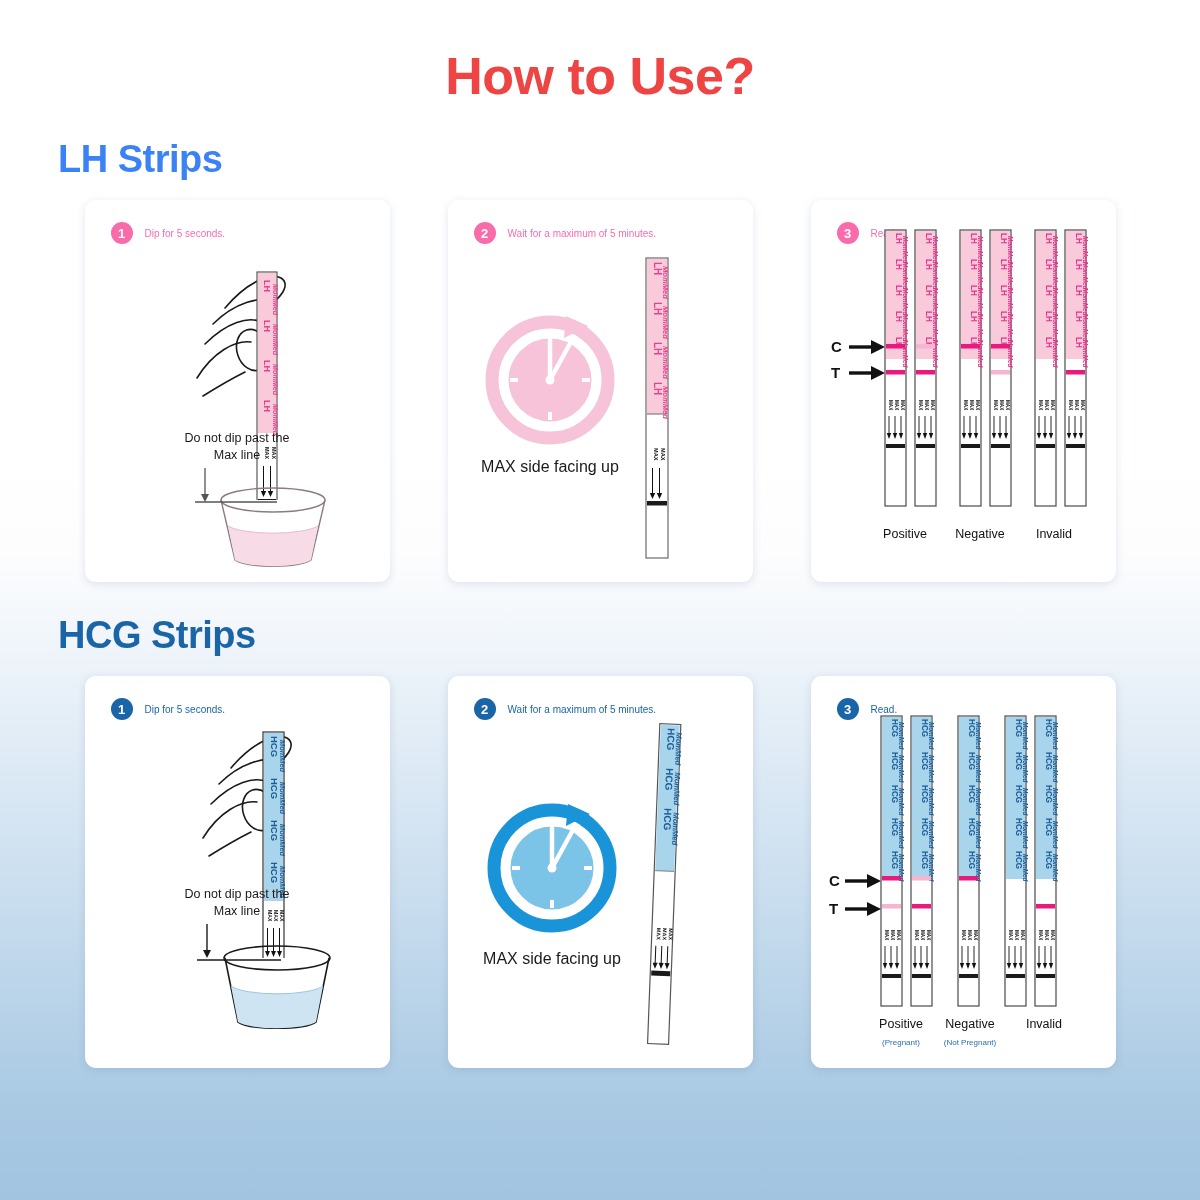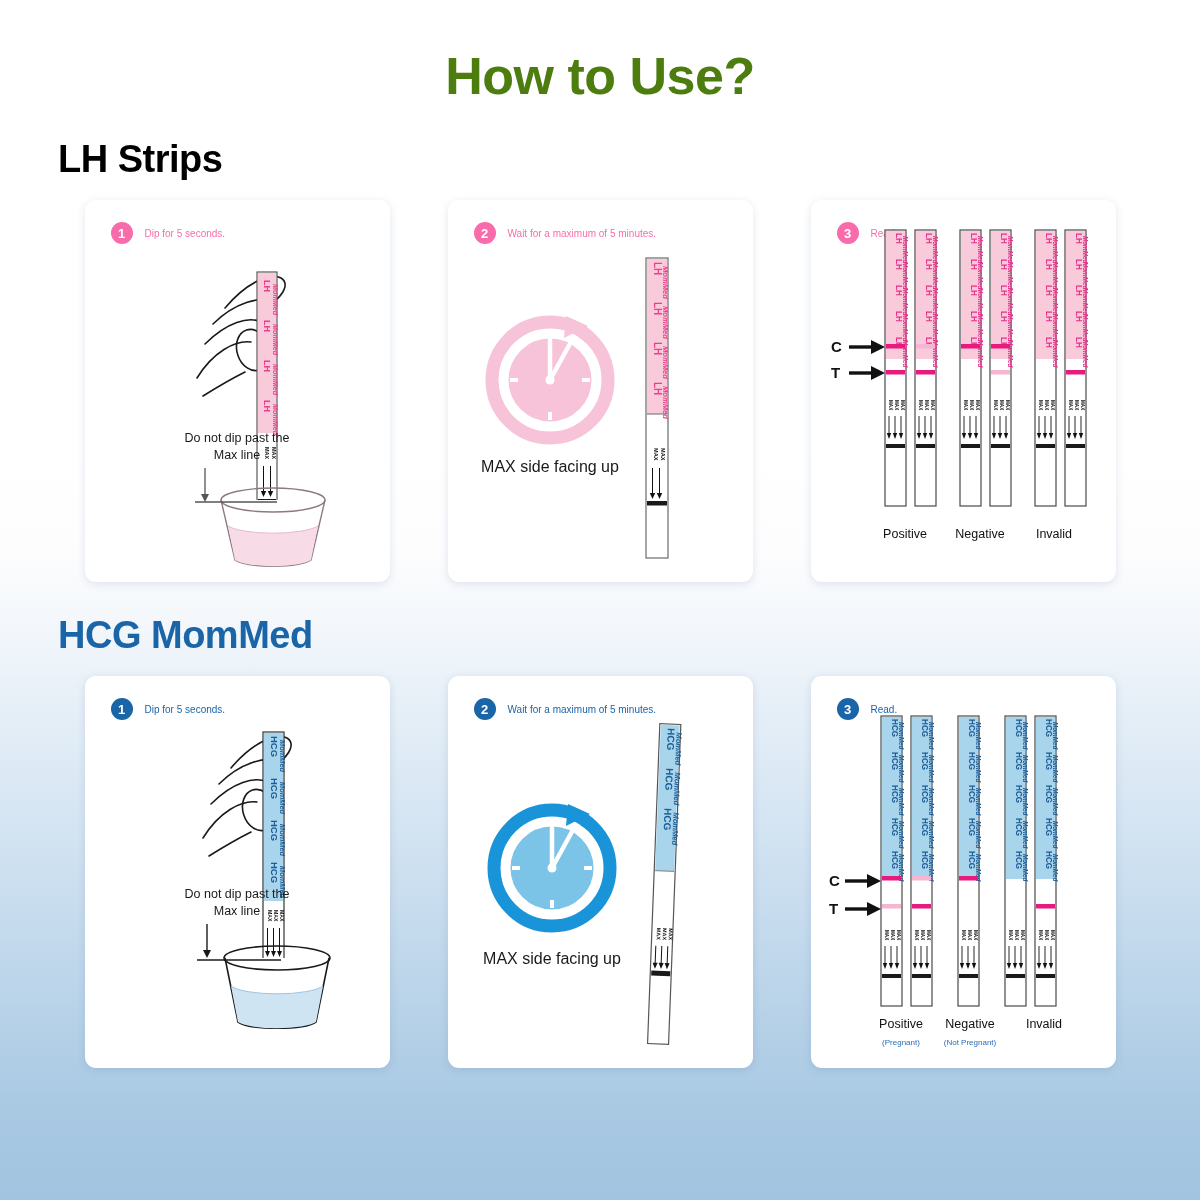--- a/index.html
+++ b/index.html
@@ -12,38 +12,38 @@
         #bcd5ea 82%, #a9c9e3 92%, #a2c4e0 100%);
     overflow: hidden;
     position: relative;
   }
 
   
   .page-title {
     text-align: center;
     font-size: 52px;
     font-weight: bold;
-    color: #4d7c0f;
+    color: #ef4444;
     letter-spacing: -0.5px;
     padding-top: 46px;
   }
 
   .section-head {
     position: relative;
     height: 62px;
     margin-top: 32px;
   }
   .section-title {
     position: absolute;
     left: 58px; top: 0;
     font-size: 38px;
     font-weight: bold;
     letter-spacing: -0.5px;
   }
-  .section-title.lh  { color: #000000; }
+  .section-title.lh  { color: #3b82f6; }
   .section-title.hcg { color: #1a64a8; }
   .note {
     position: absolute;
     right: 52px; top: 12px;
     font-size: 19px;
     color: #1a64a8;
   }
 
   
   .cards {
@@ -388,21 +388,21 @@
 
         <text class="lbl" x="94" y="338" text-anchor="middle" font-size="12.5" fill="#111">Positive</text>
         <text class="lbl" x="169" y="338" text-anchor="middle" font-size="12.5" fill="#111">Negative</text>
         <text class="lbl" x="243" y="338" text-anchor="middle" font-size="12.5" fill="#111">Invalid</text>
       </svg>
     </div>
   </div>
 </div>
 
 <div class="section-head">
-  <div class="section-title hcg">HCG MomMed</div>
+  <div class="section-title hcg">HCG Strips</div>
 </div>
 
 <div class="cards">
 
   <div class="card hcg tall">
     <div class="card-head">
       <div class="badge">1</div>
       <div class="card-title">Dip for 5 seconds.</div>
     </div>
     <div class="stage">

